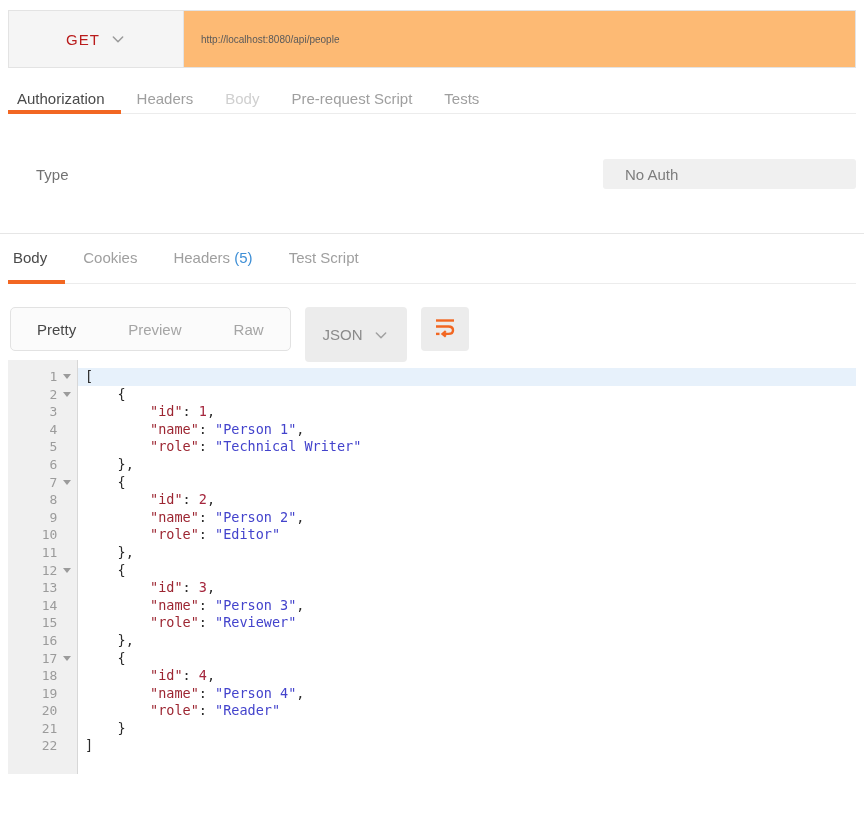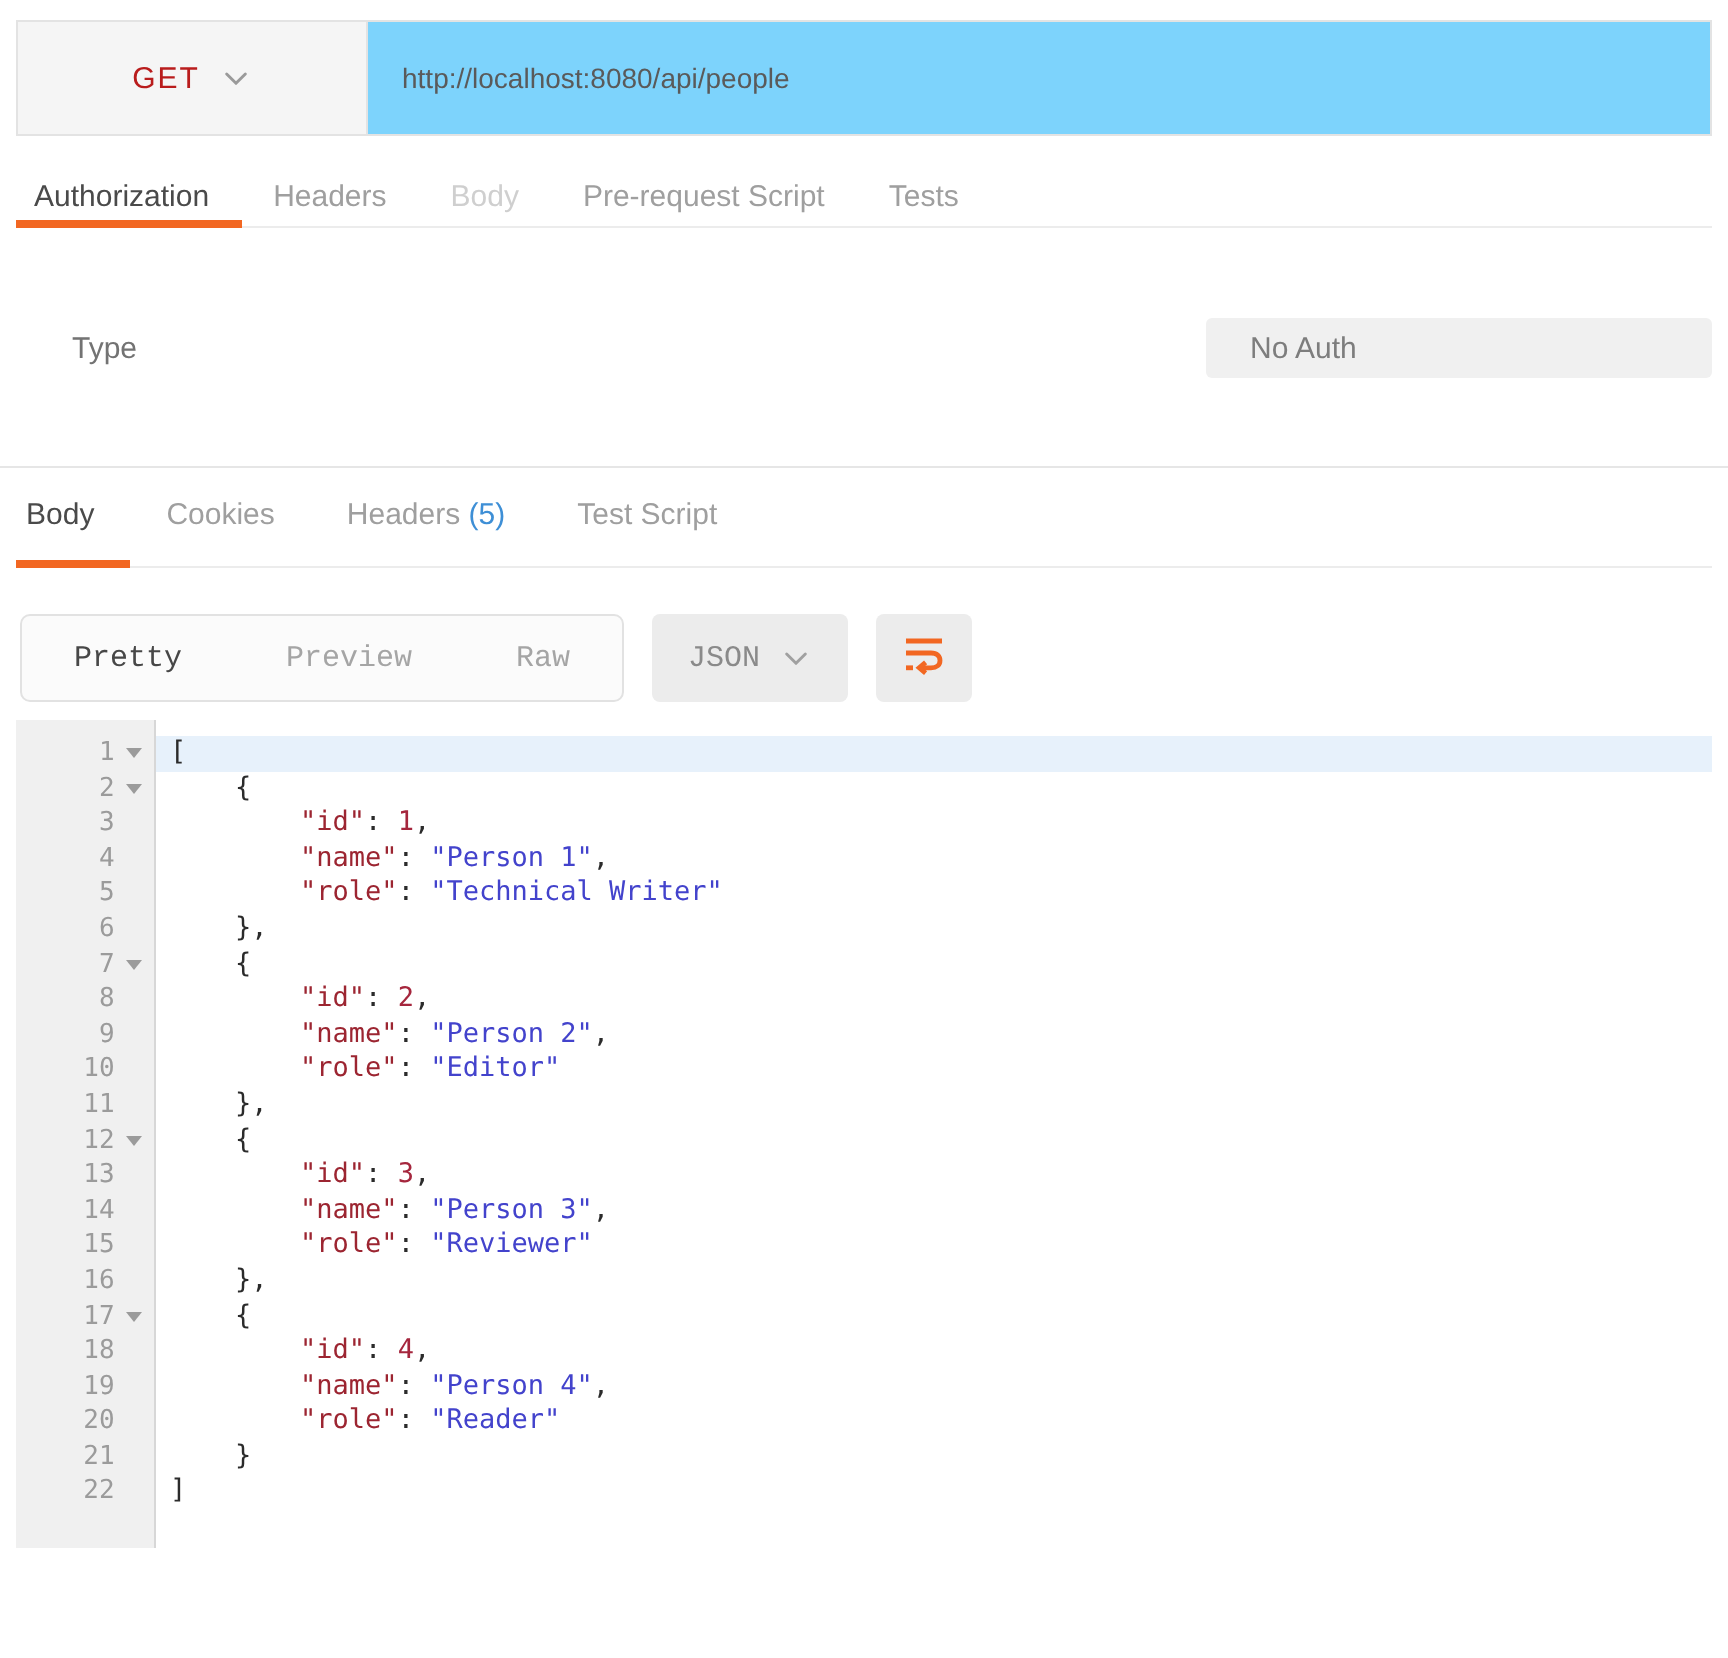--- a/index.html
+++ b/index.html
@@ -4,21 +4,21 @@
 <style>
   * { margin:0; padding:0; box-sizing:border-box; }
   html,body { background:#ffffff; width:864px; }
   body { font-family:"Liberation Sans", sans-serif; color:#555; position:relative; height:829px; overflow:hidden; }
   .page { width:848px; margin-left:8px; }
 
   
   .url-bar { margin-top:10px; height:58px; display:flex; border:1px solid #e3e3e3; background:#fafafa; }
   .method-select { width:175px; background:#f5f5f5; border-right:1px solid #e3e3e3; display:flex; align-items:center; justify-content:center; gap:10px; cursor:pointer; }
   .method-select .method { font-size:15px; letter-spacing:1px; color:#b91c1c; }
-  .url-input { flex:1; display:flex; align-items:center; padding-left:17px; font-size:14px; color:#5a5a5a; background:#7dd3fc; border:0; outline:none; }
+  .url-input { flex:1; display:flex; align-items:center; padding-left:17px; font-size:10px; color:#5a5a5a; background:#fdba74; border:0; outline:none; }
 
   
   .tabs { display:flex; border-bottom:1px solid #ececec; }
   .tabs-request { margin-top:20px; }
   .tab { font-size:15px; color:#9f9f9f; padding:0 16px 0 16px; line-height:22px; cursor:pointer; border-bottom:4px solid transparent; margin-bottom:-1px; white-space:nowrap; }
   .tab:first-child { padding-left:9px; }
   .tab.active { color:#4a4a4a; border-bottom-color:var(--accent); }
   .tab.muted { color:#cfcfcf; }
   .tab .count { color:#3e8fd6; }
 
@@ -28,25 +28,25 @@
   .auth-select { margin-left:auto; width:253px; height:30px; background:#f0f0f0; border-radius:3px; display:flex; align-items:center; padding-left:22px; font-size:15px; color:#7d7d7d; cursor:pointer; }
 
   .section-divider { border:0; border-top:1px solid #e6e6e6; width:864px; margin-left:-8px; }
 
   
   .tabs-response { margin-top:13px; }
   .tabs-response .tab { padding:0 18px 11px 18px; }
   .tabs-response .tab:first-child { padding-left:5px; }
 
   
-  .view-controls { display:flex; align-items:flex-start; margin-top:23px; height:44px;font-family:Liberation Mono, monospace; }
+  .view-controls { display:flex; align-items:flex-start; margin-top:23px; height:44px; }
   .mode-group { display:flex; align-items:stretch; height:44px; border:1px solid #e2e2e2; border-radius:5px; background:#fbfbfb; margin-left:2px; }
   .mode-btn { font-size:15px; color:#a5a5a5; padding:0 26px; display:flex; align-items:center; cursor:pointer; }
   .mode-btn.active { color:#474747; }
-  .lang-btn { margin-left:14px; height:44px; background:#ececec; border-radius:4px; display:flex; align-items:center; gap:10px; padding:0 18px; font-size:15px; color:#8a8a8a; cursor:pointer; }
+  .lang-btn { margin-left:14px; height:55px; background:#ececec; border-radius:4px; display:flex; align-items:center; gap:10px; padding:0 18px; font-size:15px; color:#8a8a8a; cursor:pointer; }
   .wrap-btn { margin-left:14px; width:48px; height:44px; background:#ececec; border-radius:4px; display:flex; align-items:center; justify-content:center; cursor:pointer; }
 
   .chev { display:block; }
 
   
   .editor { display:flex; margin-top:9px; min-height:414px; font-family:"DejaVu Sans Mono", monospace; font-size:13.5px; line-height:17.6px; }
   .gutter { width:70px; background:#f0f0f0; border-right:1px solid #d7d7d7; padding-top:8px; padding-bottom:12px; }
   .gutter-row { display:flex; height:17.6px; align-items:center; }
   .line-no { width:50px; text-align:right; color:#9b9b9b; font-size:13px; }
   .fold { width:20px; display:flex; justify-content:center; align-items:center; }

